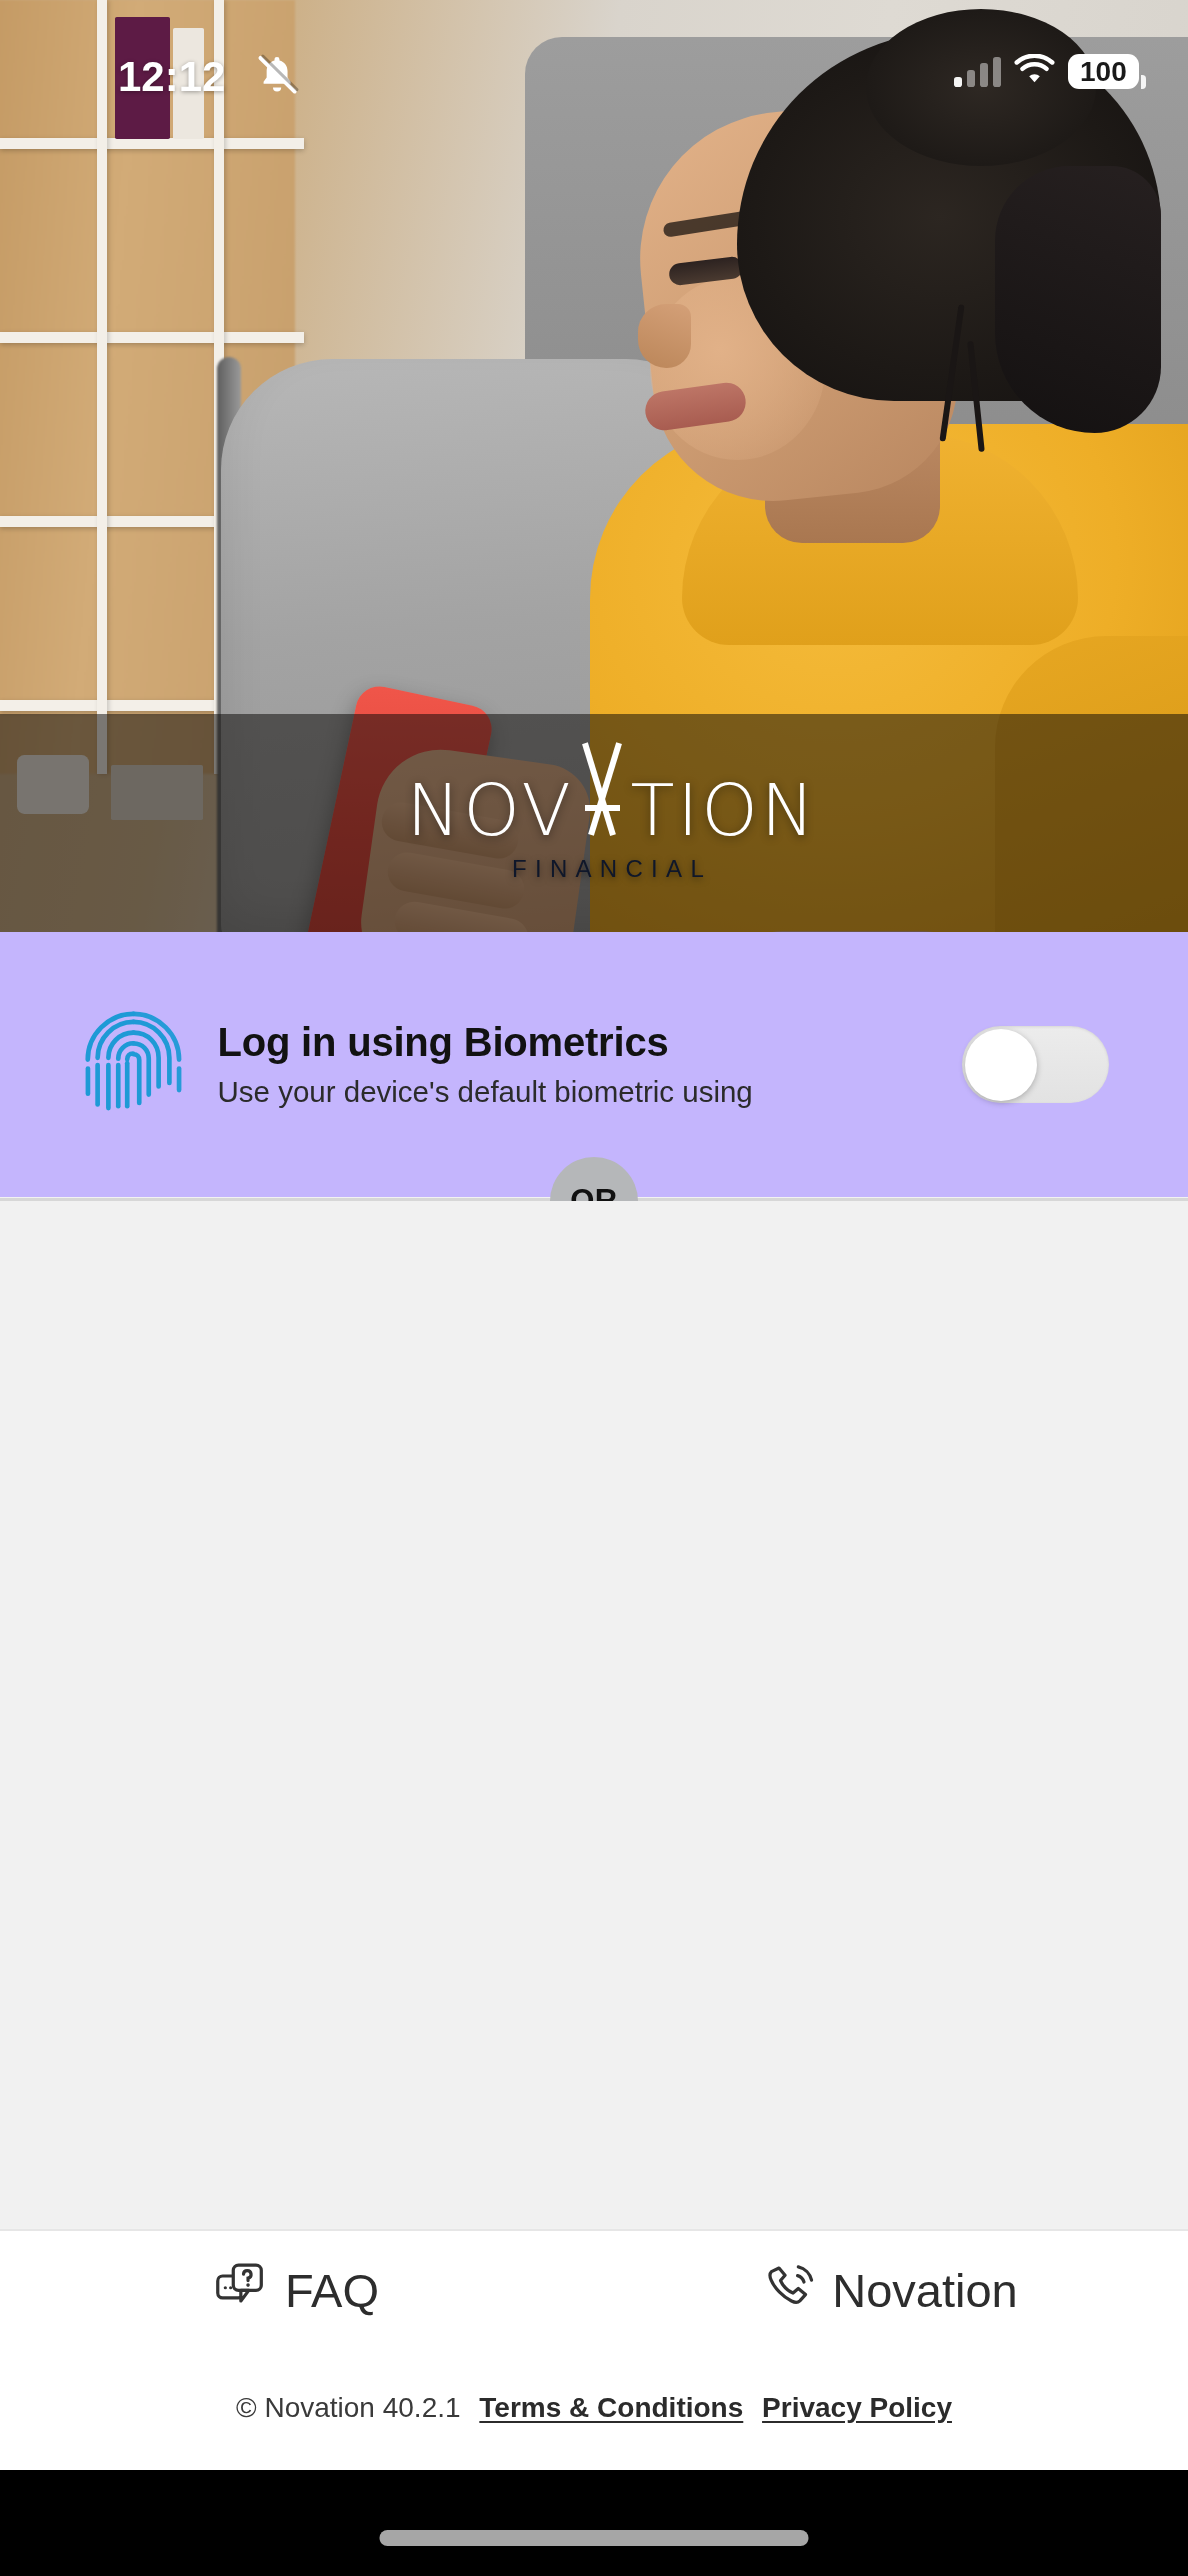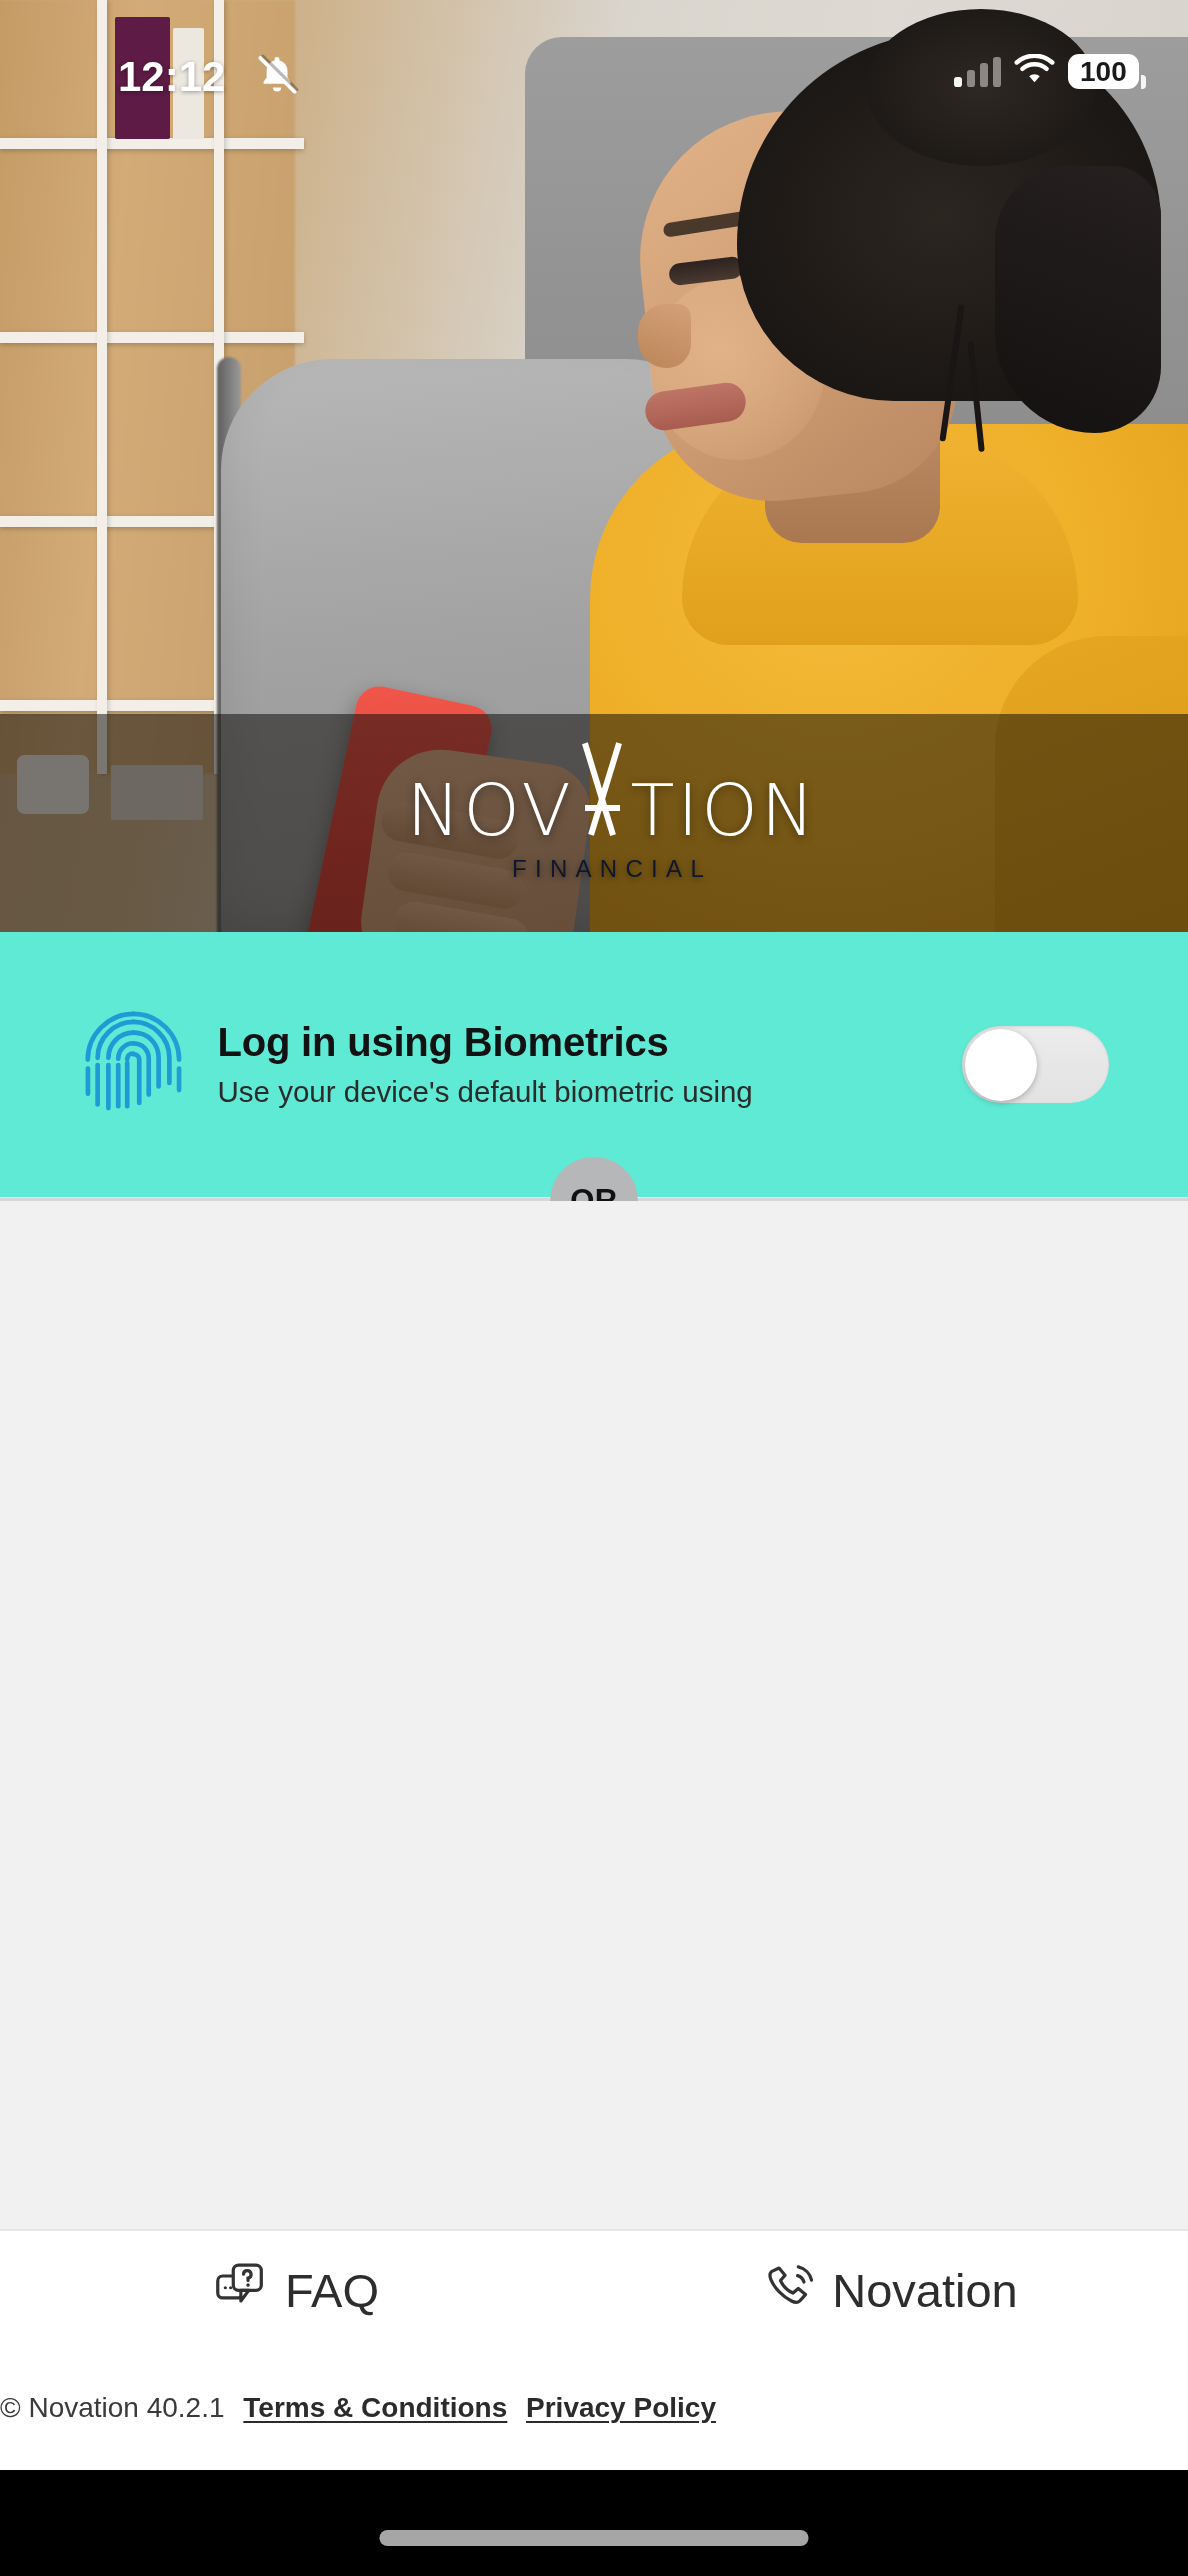--- a/index.html
+++ b/index.html
@@ -104,21 +104,21 @@
   .sig i:nth-child(1){ height:10px; opacity:.95; }
   .sig i:nth-child(2){ height:16.6px; opacity:.45; }
   .sig i:nth-child(3){ height:24px; opacity:.45; }
   .sig i:nth-child(4){ height:30px; opacity:.45; }
   .batt { display:flex; align-items:flex-end; }
   .batt-body { background:#fff; border-radius:11px; padding:2.8px 12px; color:#1a1a1a;
     font-size:28px; font-weight:700; line-height:1.05; }
   .batt-tip { width:5.5px; height:14px; background:#fff; border-radius:0 3.7px 3.7px 0; margin-left:1.8px; opacity:.9; }
 
   
-  .bio { position:absolute; top:932px; left:0; width:1188px; height:265px; background:#5eead4;
+  .bio { position:absolute; top:932px; left:0; width:1188px; height:265px; background:#c4b5fd;
     display:flex; align-items:center; padding:0 79px 0 79px; }
   .bio-fp { width:109px; height:122px; flex:0 0 auto; }
   .bio-txt { flex:1 1 auto; margin-left:29.5px; }
   .bio-title { font-size:40px; font-weight:700; color:#121212; line-height:1.12; letter-spacing:-0.2px; }
   .bio-sub { margin-top:9.2px; font-size:29.5px; color:#2b2b2b; line-height:1.2; }
   .toggle { flex:0 0 auto; width:147px; height:77px; border-radius:42px;
     background:linear-gradient(180deg,#ececec,#e2e2e2); box-shadow:inset 0 0.9px 2.8px rgba(0,0,0,.10);
     position:relative; }
   .toggle-knob { position:absolute; left:2.8px; top:2.8px; width:72px; height:72px; border-radius:50%;
     background:#fff; box-shadow:0 1.8px 6.4px rgba(0,0,0,.25); }
@@ -135,21 +135,21 @@
   .field .ic { position:absolute; left:0; top:16.6px; width:53px; height:59px; }
   .field .ph { position:absolute; left:76px; top:11px; font-size:41px; color:#a6a6a6; line-height:1.6; }
   #f-user { top:1284px; }
 
   
   .footer { position:absolute; top:2229px; left:0; width:1188px; height:241px; background:#fff;
     border-top:2.8px solid #e6e6e6; }
   .fbtns { position:absolute; top:31px; left:0; width:1188px; display:flex; }
   .fbtn { width:50%; display:flex; align-items:center; justify-content:center; gap:13px; }
   .fbtn .fl { font-size:47px; color:#2d2d2d; }
-  .copy { position:absolute; top:2392px; left:0; width:1188px; text-align:left;
+  .copy { position:absolute; top:2392px; left:0; width:1188px; text-align:center;
     font-size:28px; color:#4b4b4b; }
   .copy .ct { color:#3a3a3a; }
   .copy a { color:#2b2b2b; font-weight:700; text-decoration:underline; text-underline-offset:3.7px; margin-left:11px; }
 
   
   .homebar { position:absolute; bottom:0; left:0; width:1188px; height:106px; background:#000; }
   .homepill { position:absolute; bottom:30px; left:50%; transform:translateX(-50%);
     width:429px; height:15.7px; border-radius:9.2px; background:#a6a6a6; }
 </style>
 </head>

